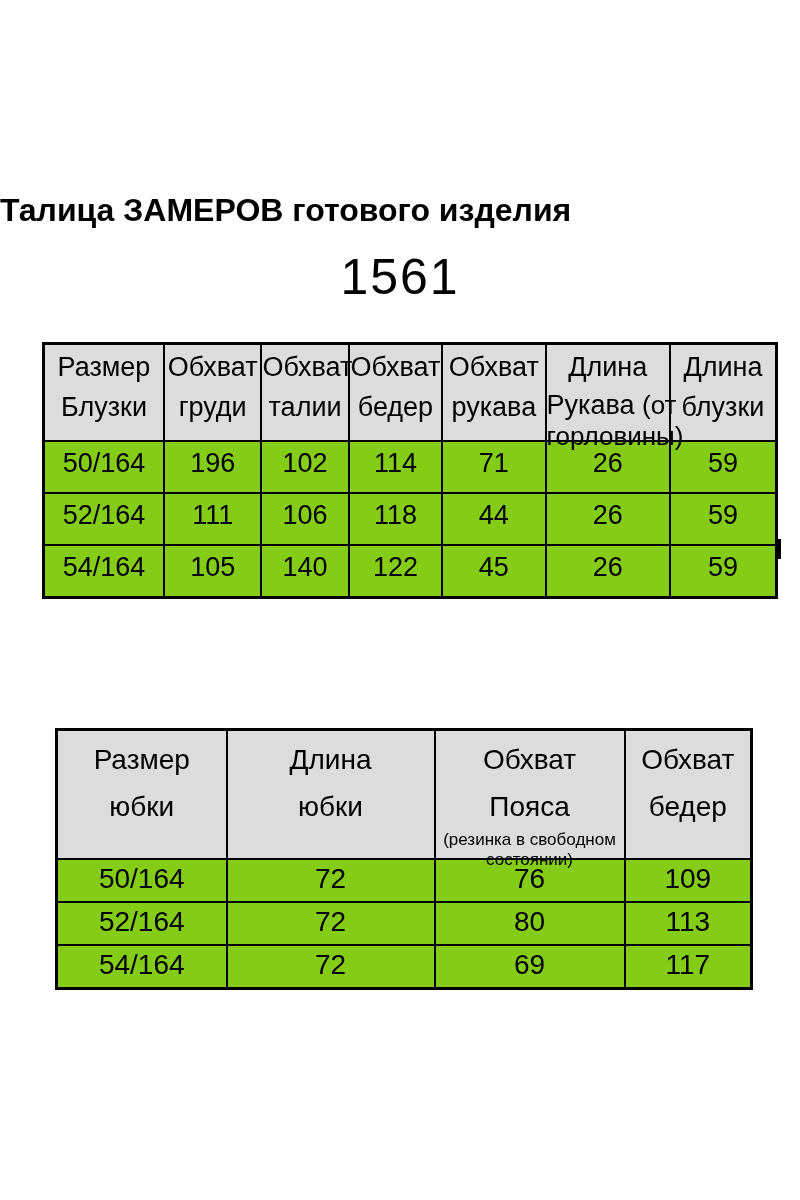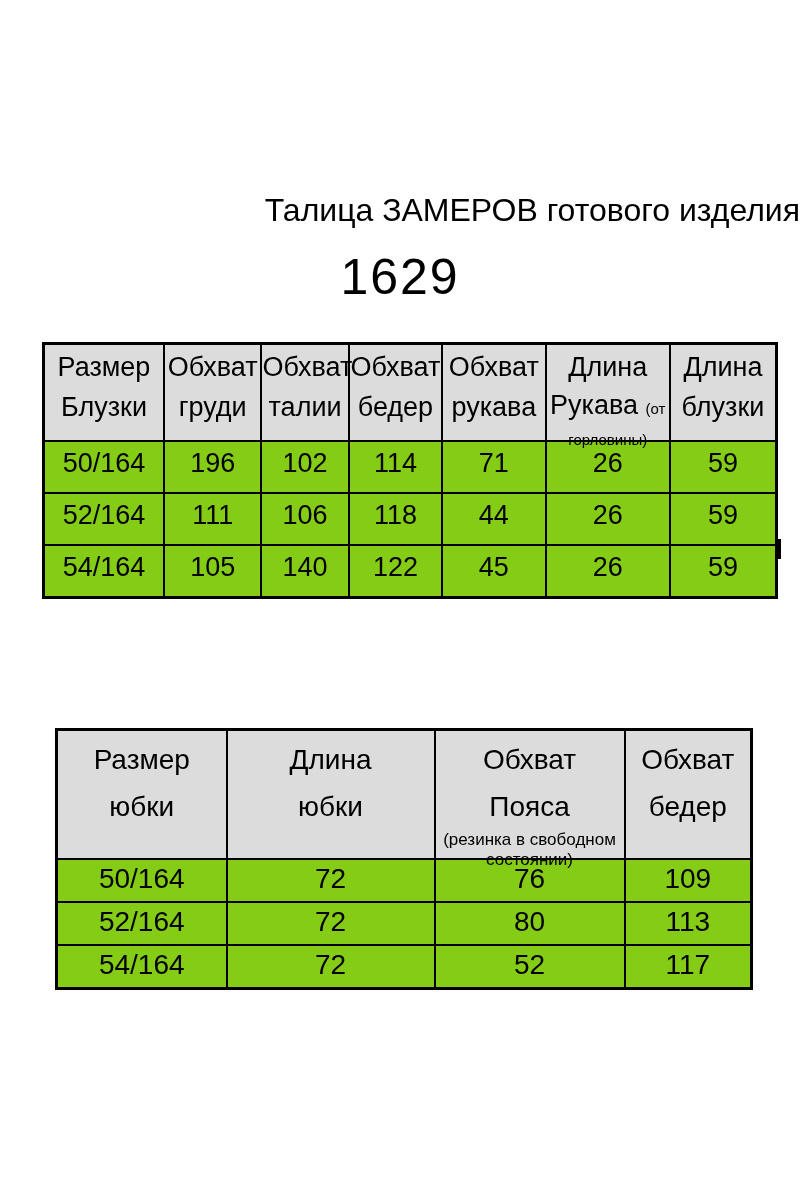--- a/index.html
+++ b/index.html
@@ -7,21 +7,21 @@
   body {
     width:800px; height:1200px;
     font-family:"Liberation Sans","DejaVu Sans",sans-serif;
     color:#000000;
     position:relative; overflow:hidden;
   }
   .page { position:relative; width:800px; height:1200px; background:#ffffff; }
 
   .title {
     position:absolute; top:192px; left:0; width:800px;
-    text-align:right; font-size:32px; font-weight:400; letter-spacing:0;
+    text-align:left; font-size:32px; font-weight:700; letter-spacing:0;
   }
   .model {
     position:absolute; top:248px; left:0; width:800px;
     text-align:center; font-size:50px; font-weight:400; letter-spacing:2px;
   }
 
   table {
     position:absolute; border-collapse:collapse; table-layout:fixed;
     background:#84cc16;
   }
@@ -32,21 +32,21 @@
   
   .t1 { left:42px; top:342px; width:736px; border:3px solid #000000; }
   .t1 col.c1 { width:120px; } .t1 col.c2 { width:97px; }
   .t1 col.c3 { width:87px; }  .t1 col.c4 { width:93px; }
   .t1 col.c5 { width:103px; } .t1 col.c6 { width:124px; }
   .t1 col.c7 { width:106px; }
   .t1 th { font-size:27px; }
   .t1 .hwrap { height:95px; line-height:40px; padding-top:2px; overflow:visible; }
   .t1 .hl2 { line-height:36px; white-space:nowrap; }
   .t1 .hl3 { line-height:26px; white-space:nowrap; }
-  .t1 .sm { font-size:15px; }
+  .t1 .sm { font-size:26px; }
   .t1 td { font-size:27px; height:52px; vertical-align:top; padding-top:4px; line-height:34px; }
 
   
   .t2 { left:55px; top:728px; width:695px; border:3px solid #000000; }
   .t2 col.k1 { width:170px; } .t2 col.k2 { width:208px; }
   .t2 col.k3 { width:190px; } .t2 col.k4 { width:127px; }
   .t2 th { font-size:28px; }
   .t2 .hwrap { height:127px; line-height:47px; padding-top:5px; overflow:visible; }
   .t2 .sm2 { font-size:17px; line-height:20px; }
   .t2 td { font-size:28px; height:43px; vertical-align:top; padding-top:2px; line-height:34px; }
@@ -55,21 +55,21 @@
     position:absolute; left:777px; top:539px; width:4px; height:20px;
     background:#000000;
   }
 </style>
 </head>
 <body>
 
 <div class="page">
 
   <div class="title">Талица ЗАМЕРОВ готового изделия</div>
-  <div class="model">1629</div>
+  <div class="model">1561</div>
 
   <table class="t1">
     <colgroup>
       <col class="c1">
         <col class="c2">
         <col class="c3">
         <col class="c4">
       <col class="c5">
         <col class="c6">
         <col class="c7">
@@ -180,21 +180,21 @@
       </tr>
       <tr>
         <td>52/164</td>
         <td>72</td>
         <td>80</td>
         <td>113</td>
       </tr>
       <tr>
         <td>54/164</td>
         <td>72</td>
-        <td>52</td>
+        <td>69</td>
         <td>117</td>
       </tr>
     </tbody>
   </table>
 
   <div class="cursor-mark"></div>
 
 </div>
 
 </body></html>

